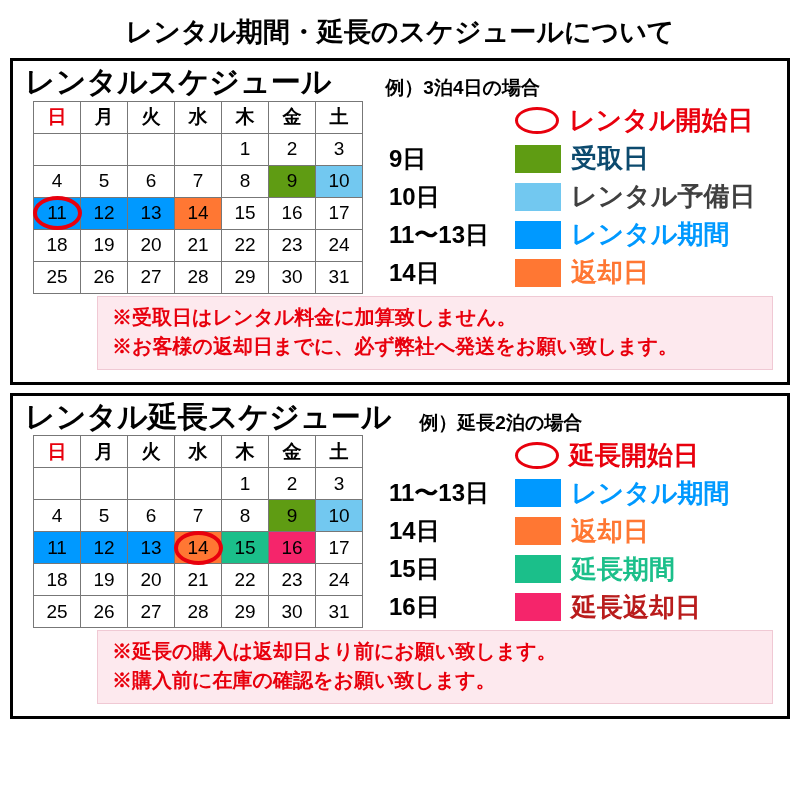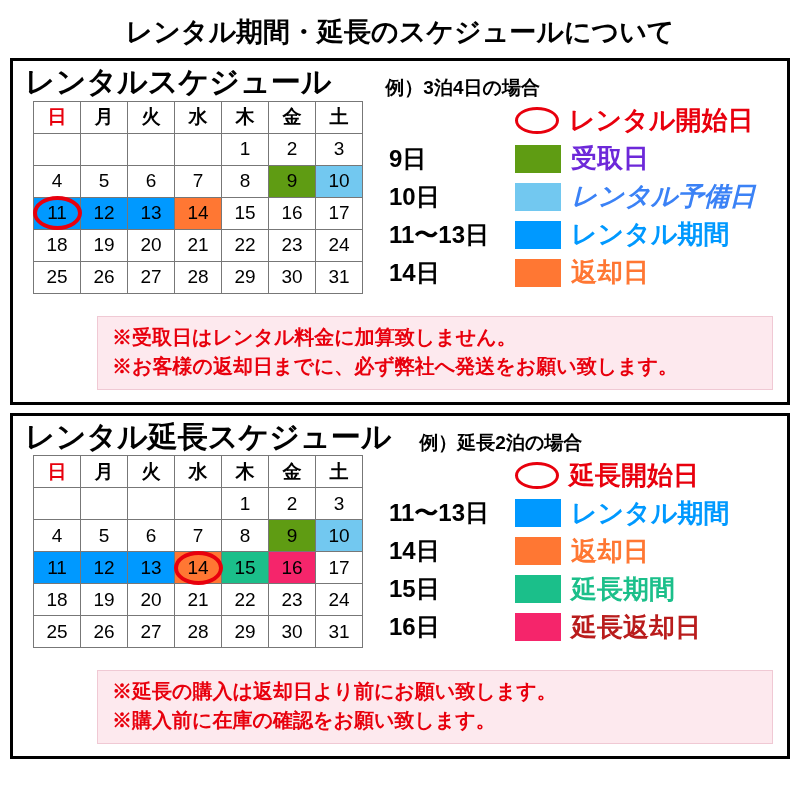--- a/index.html
+++ b/index.html
@@ -120,21 +120,21 @@
     height: 27px;
     box-sizing: border-box;
   }
   .legend-label {
     font-size: 26px;
     font-weight: bold;
     padding-left: 10px;
     white-space: nowrap;
   }
   .note-box {
-    margin: 22px 8px 6px 78px;
+    margin: 2px 8px 6px 78px;
     background: #fde9ee;
     border: 1px solid #f0c9d4;
     padding: 6px 20px 8px 14px;
   }
   .note-line {
     color: #e8000d;
     font-size: 20px;
     font-weight: bold;
     line-height: 1.45;
     white-space: nowrap;
@@ -230,26 +230,26 @@
 
         <div class="legend" id="legend-0">
             <div class="legend-row">
               <div class="legend-day"></div>
               <div class="legend-swatch circle"></div>
               <div class="legend-label" style="color: rgb(232, 0, 13);">レンタル開始日</div>
             </div>
             <div class="legend-row">
               <div class="legend-day">9日</div>
               <div class="legend-swatch" style="background: rgb(95, 156, 19);"></div>
-              <div class="legend-label" style="color: #6d28d9;">受取日</div>
+              <div class="legend-label" style="color: #0c4a6e;">受取日</div>
             </div>
             <div class="legend-row">
               <div class="legend-day">10日</div>
               <div class="legend-swatch" style="background: rgb(114, 200, 240);"></div>
-              <div class="legend-label" style="color: #3b82f6; font-style: italic;">レンタル予備日</div>
+              <div class="legend-label" style="color: #404040;">レンタル予備日</div>
             </div>
             <div class="legend-row">
               <div class="legend-day">11〜13日</div>
               <div class="legend-swatch" style="background: rgb(0, 153, 255);"></div>
               <div class="legend-label" style="color: rgb(0, 153, 255);">レンタル期間</div>
             </div>
             <div class="legend-row">
               <div class="legend-day">14日</div>
               <div class="legend-swatch" style="background: rgb(255, 119, 51);"></div>
               <div class="legend-label" style="color: rgb(255, 119, 51);">返却日</div>

